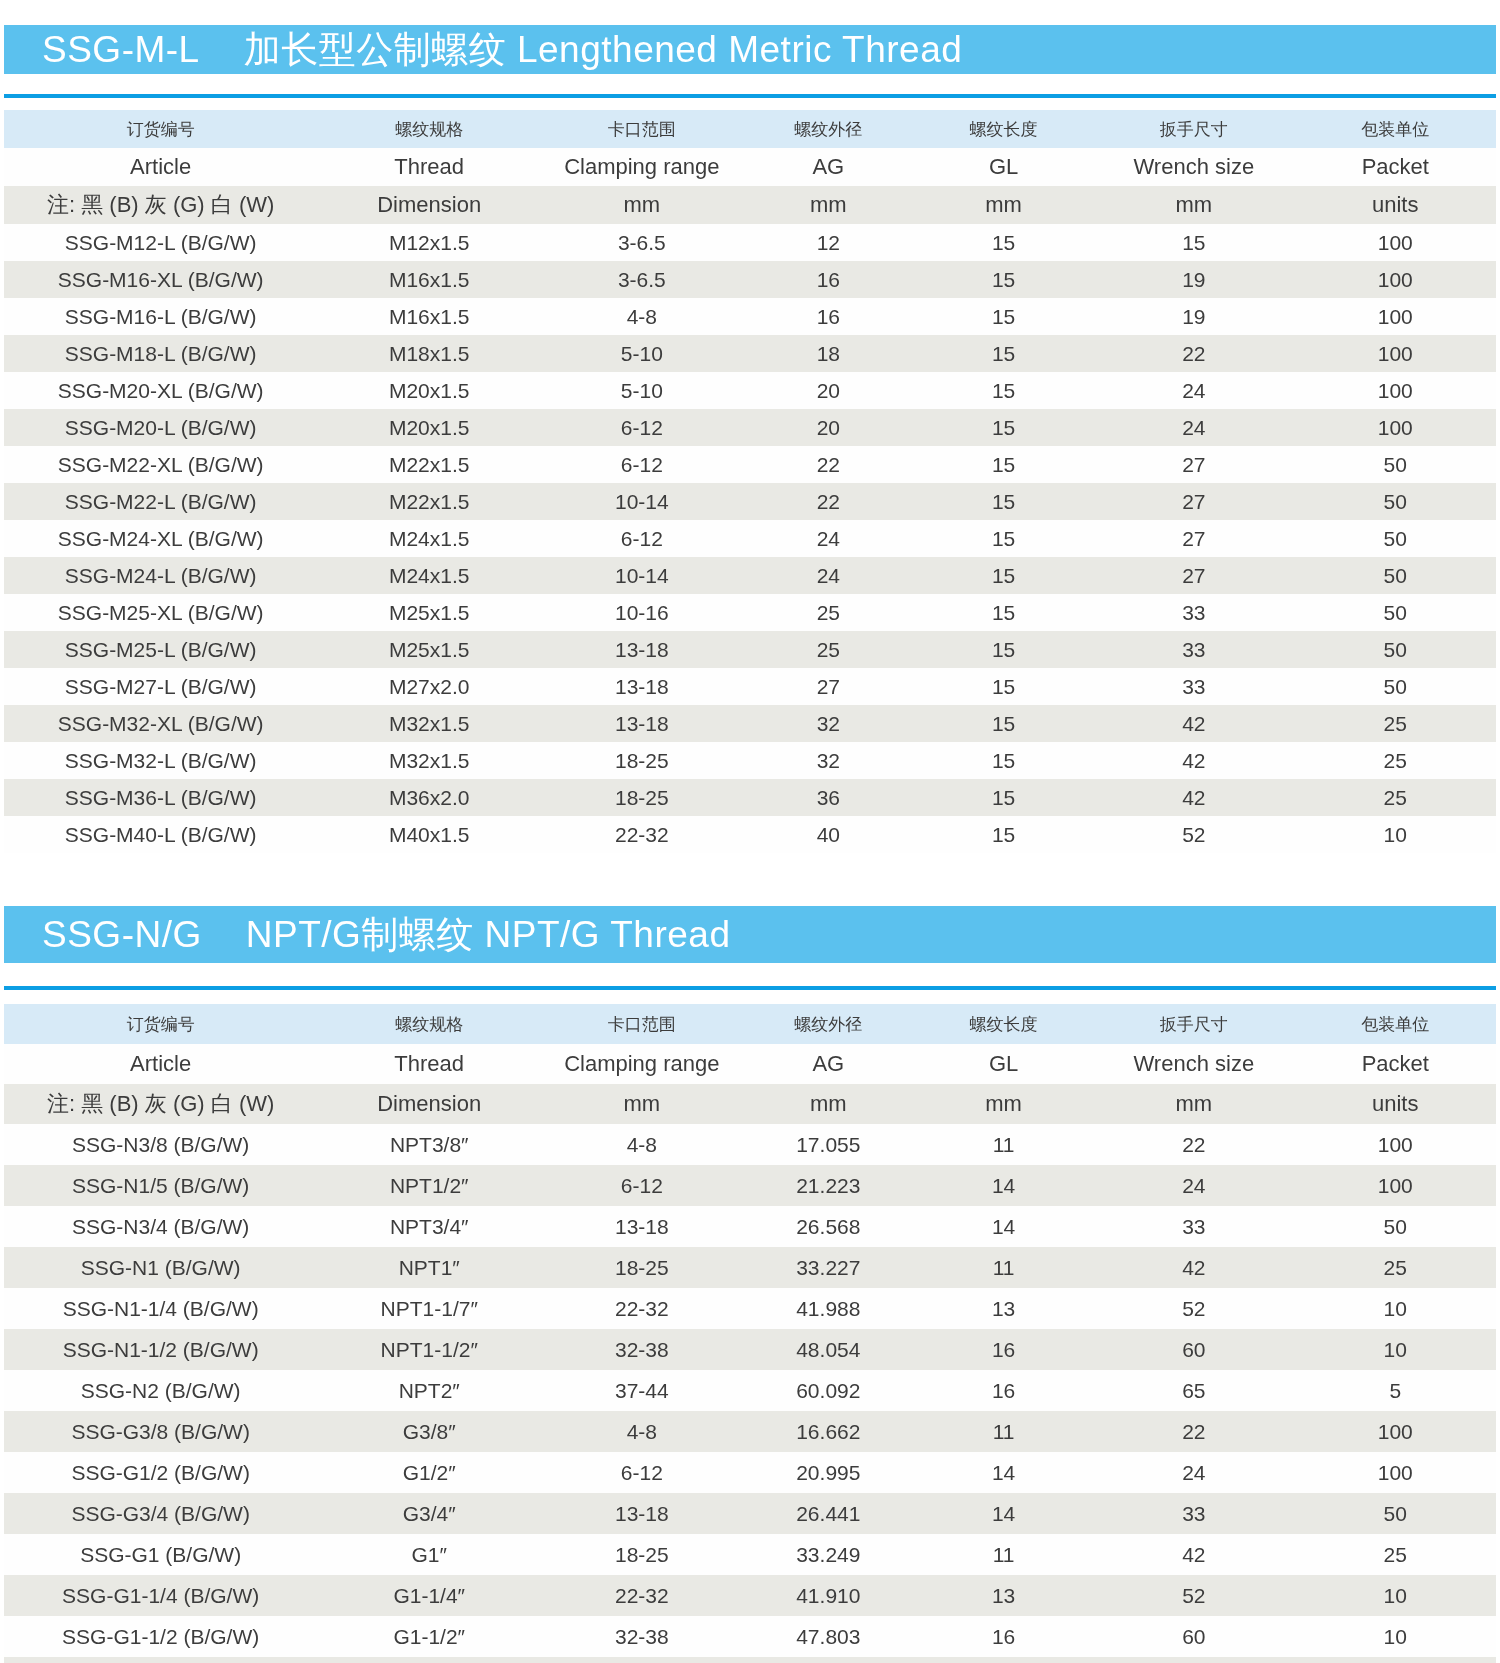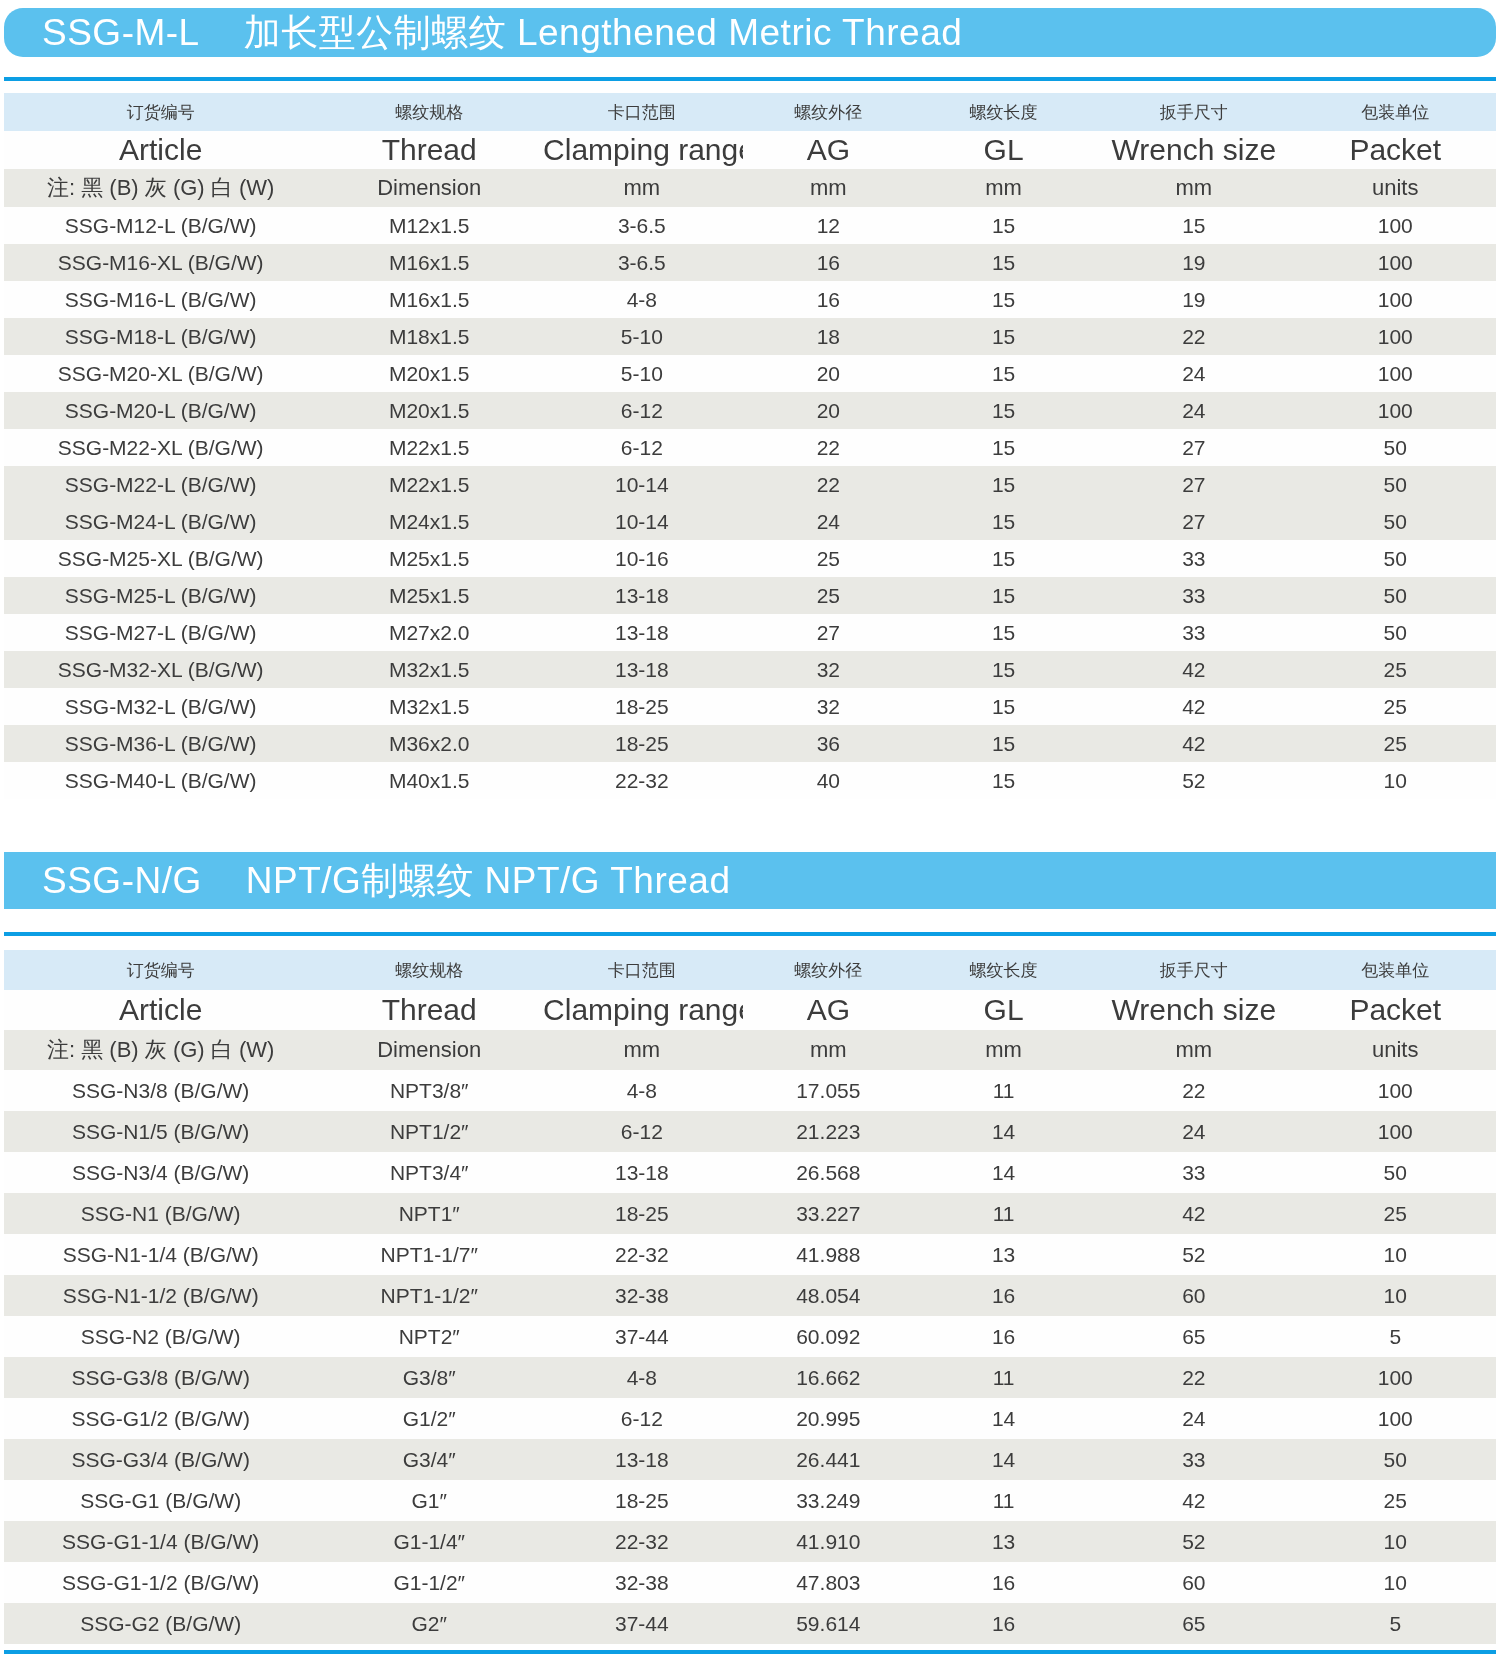--- a/index.html
+++ b/index.html
@@ -16,41 +16,41 @@
   body{
     width:1500px;height:1663px;overflow:hidden;background:#fff;
     font-family:"Liberation Sans","DejaVu Sans",sans-serif;color:var(--text);
   }
   .banner{
     height:49px;background:var(--banner-bg);color:var(--banner-text);
     display:flex;align-items:center;padding-left:38px;font-size:37px;
     margin:0 4px;white-space:nowrap;letter-spacing:0.5px;
   }
   .banner .code{margin-right:44px;}
-  .banner1{margin-top:8px;border-radius:19px;}
+  .banner1{margin-top:25px;}
   .banner2{margin-top:53px;height:57px;}
   .rule{height:4px;background:var(--rule);margin:0 4px;}
   .rule1{margin-top:20px;}
   .rule2{margin-top:23px;}
   .bottom-line{margin-top:6px;}
   table{
     width:1492px;margin:0 4px;border-collapse:collapse;table-layout:fixed;
   }
   .tbl1{margin-top:12px;}
   .tbl2{margin-top:14px;}
   td{
     text-align:center;vertical-align:middle;font-size:21px;padding:0 2px;
     overflow:hidden;white-space:nowrap;
   }
   col.c1{width:21%;} col.c2{width:15%;} col.c3{width:13.5%;}
   col.c4{width:11.5%;} col.c5{width:12%;} col.c6{width:13.5%;} col.c7{width:13.5%;}
   tr.hrow0{height:38px;background:var(--hdr-blue);}
   tr.hrow0 td{font-size:17px;}
   tr.hrow1{height:38px;background:var(--row-white);}
-  tr.hrow1 td{font-size:30px;}
+  tr.hrow1 td{font-size:22px;}
   tr.hrow2{height:38px;background:var(--row-gray);border-radius:7px;}
   tr.hrow2 td{font-size:22px;}
   tr.drow{height:37px;}
   tr.drow.gray{background:var(--row-gray);}
   tr.drow.white{background:var(--row-white);}
   .tbl2 tr.hrow0,.tbl2 tr.hrow1,.tbl2 tr.hrow2{height:40px;}
   .tbl2 tr.drow{height:41px;}
 </style>
 </head>
 <body>
@@ -167,20 +167,29 @@
         </tr>
         <tr class="drow gray">
           <td>SSG-M22-L (B/G/W)</td>
           <td>M22x1.5</td>
           <td>10-14</td>
           <td>22</td>
           <td>15</td>
           <td>27</td>
           <td>50</td>
         </tr>
+        <tr class="drow white">
+          <td>SSG-M24-XL (B/G/W)</td>
+          <td>M24x1.5</td>
+          <td>6-12</td>
+          <td>24</td>
+          <td>15</td>
+          <td>27</td>
+          <td>50</td>
+        </tr>
         <tr class="drow gray">
           <td>SSG-M24-L (B/G/W)</td>
           <td>M24x1.5</td>
           <td>10-14</td>
           <td>24</td>
           <td>15</td>
           <td>27</td>
           <td>50</td>
         </tr>
         <tr class="drow white">

